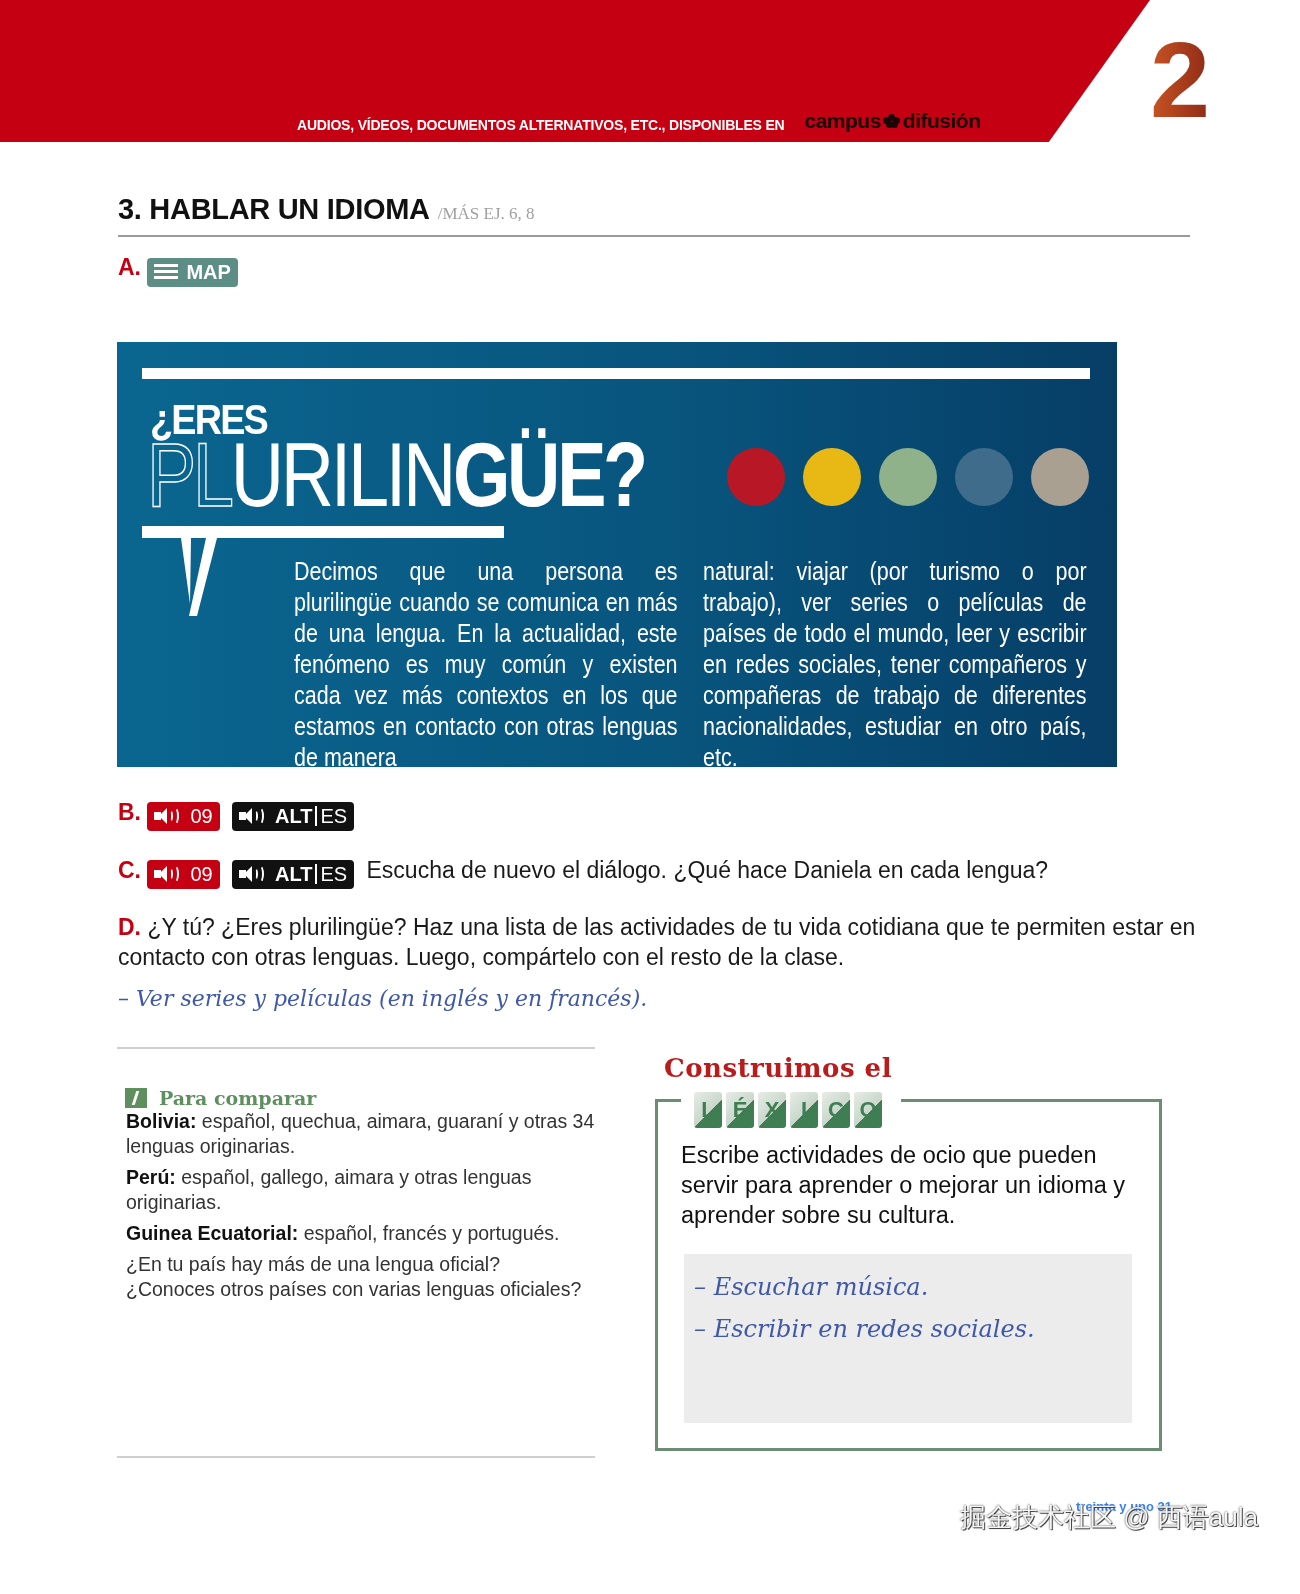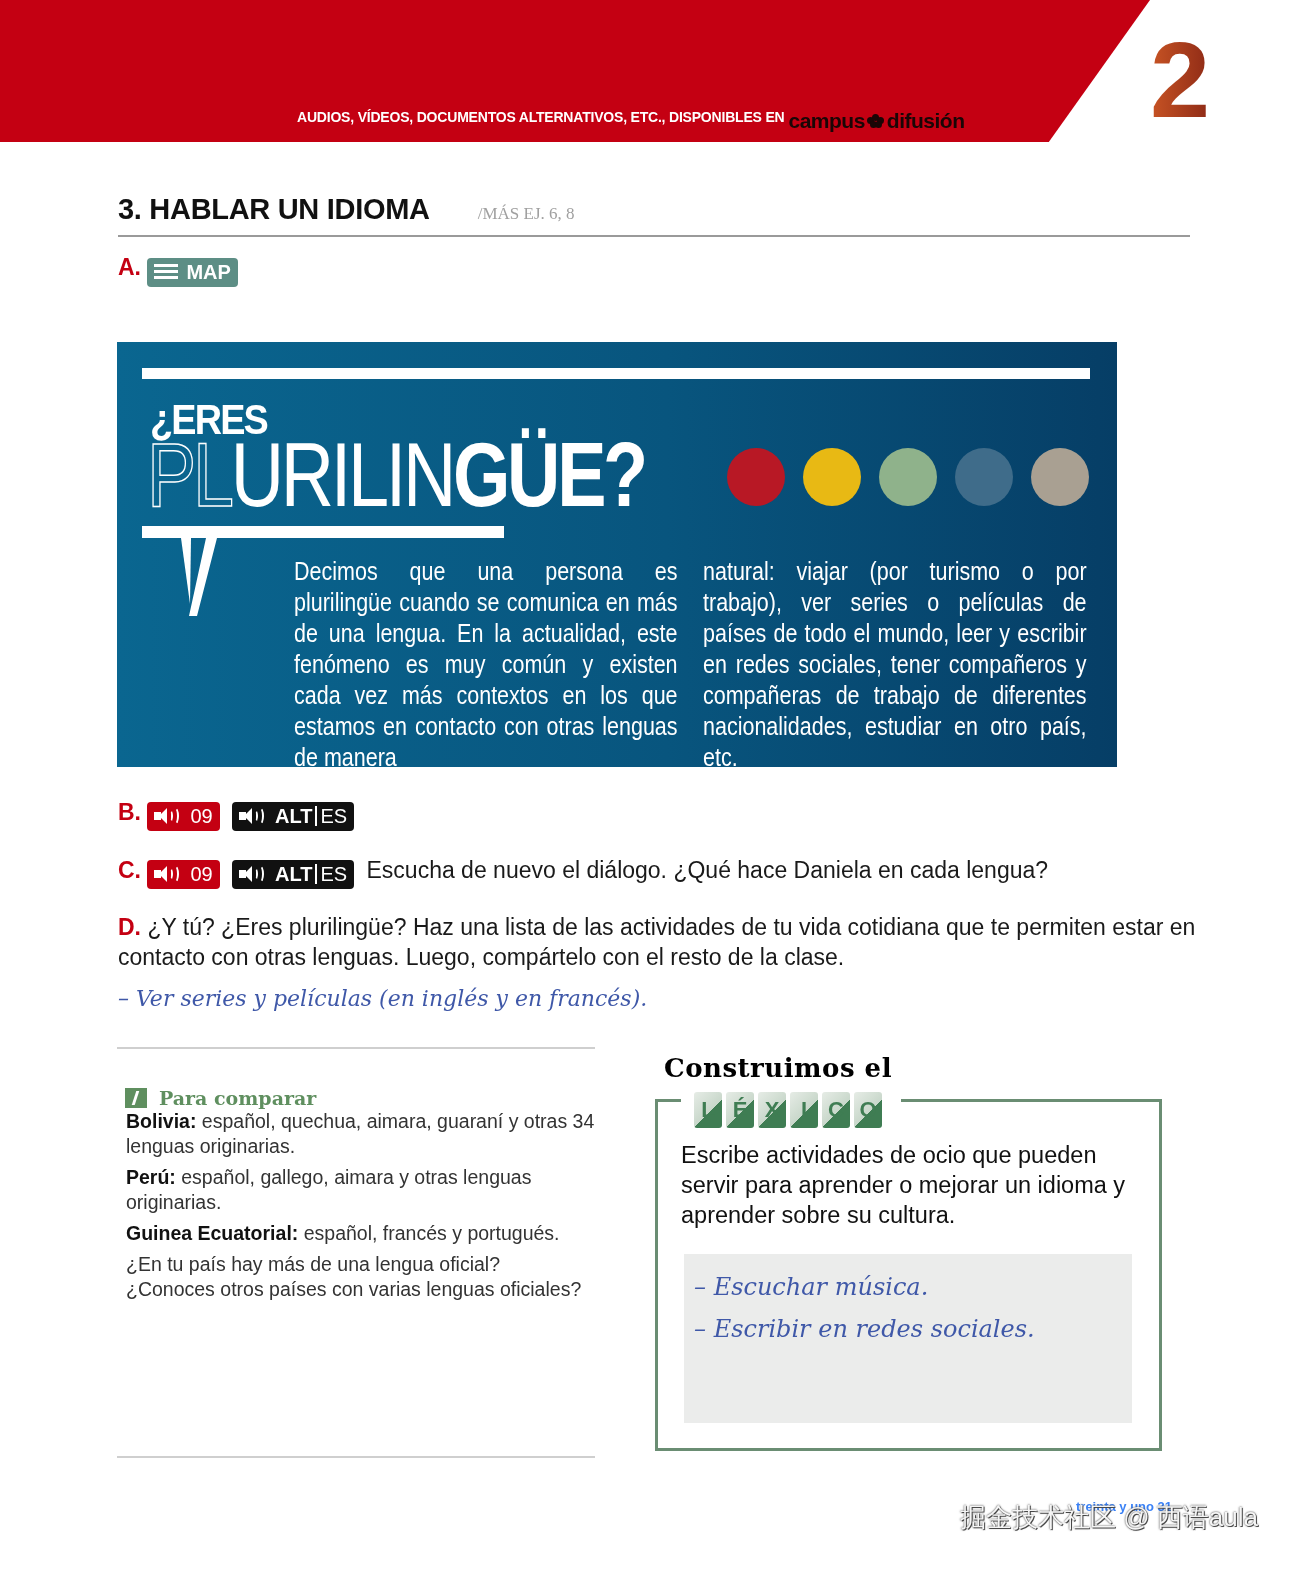--- a/index.html
+++ b/index.html
@@ -9,36 +9,36 @@
   
   .header-band {
     position: absolute; left: 0; top: 0; width: 1150px; height: 142px;
     background: #c40012;
     clip-path: polygon(0 0, 100% 0, 91.2% 100%, 0 100%);
   }
   .header-text {
     position: absolute; left: 297px; top: 109px;
     font-family: "Liberation Sans", sans-serif; font-weight: bold;
     font-size: 14px; color: #ffffff; letter-spacing: -0.2px; white-space: nowrap;
-    display: flex; align-items: flex-start;
+    display: flex; align-items: flex-end; gap: 16px;
   }
   .campus-logo { display: inline-flex; align-items: center; margin-left: 4px; font-size: 21px; color: #1a0606; font-weight: bold; letter-spacing: -0.5px; }
   .campus-logo .people { display: inline-block; width: 18px; height: 14px; margin: 0 2px; position: relative; }
   .campus-logo .people i { position: absolute; width: 7px; height: 7px; border-radius: 50%; background: #1a0606; }
   .chapter-number {
     position: absolute; left: 1150px; top: 26px; font-family: "Liberation Sans", sans-serif;
     font-weight: bold; font-size: 108px; line-height: 1;
     background: linear-gradient(90deg, #c85424 0%, #8e2a16 100%);
     -webkit-background-clip: text; background-clip: text; color: transparent;
   }
 
   
   .section-title {
     position: absolute; left: 118px; top: 193px; width: 1072px; height: 44px;
-    border-bottom: 2px solid #9a9a9a; display: flex; align-items: baseline; gap: 40px;
+    border-bottom: 2px solid #9a9a9a; display: flex; align-items: baseline;
   }
   .section-title .main { font-weight: bold; font-size: 29px; letter-spacing: -0.3px; color: #111; }
   .section-title .ref { font-family: "Liberation Serif", serif; font-size: 17px; color: #a0a0a0; margin-left: 8px; }
 
   .activity { position: absolute; left: 118px; font-size: 23px; line-height: 30px; color: #1a1a1a; }
   .act-letter { color: #c40012; font-weight: bold; }
   .badge { display: inline-flex; align-items: center; height: 29px; border-radius: 4px; padding: 0 7px; color: #fff; font-weight: bold; font-size: 20px; vertical-align: -5px; margin-right: 6px; }
   .badge-map { background: #5d8e85; }
   .badge-audio { background: #c40012; font-weight: normal; }
   .badge-alt { background: #111111; }
@@ -78,21 +78,21 @@
     border-top: 2px solid #cfcfcf; border-bottom: 2px solid #cfcfcf;
   }
   .compare-title { position: absolute; left: 8px; top: 14px; display: flex; align-items: center; font-family: "DejaVu Serif", serif; font-weight: bold; font-size: 19px; color: #5f8f5f; margin-top: 24px; }
   .pencil-icon { display: inline-block; width: 22px; height: 20px; background: #5f8f5f; margin-right: 12px; position: relative; }
   .pencil-icon::after { content: ""; position: absolute; left: 9px; top: 3px; width: 3px; height: 14px; background: #fff; transform: skewX(-18deg); }
   .compare-body { position: absolute; left: 9px; top: 60px; width: 470px; font-size: 19.5px; line-height: 25px; color: #333; }
   .compare-body p { margin-bottom: 6px; }
   .compare-body b { color: #111; }
 
   
-  .lexico-heading { position: absolute; left: 664px; top: 1053px; font-family: "DejaVu Serif", serif; font-weight: bold; font-size: 26px; color: #000000; letter-spacing: 0.5px; text-align: right; }
+  .lexico-heading { position: absolute; left: 664px; top: 1053px; font-family: "DejaVu Serif", serif; font-weight: bold; font-size: 26px; color: #b91c1c; letter-spacing: 0.5px; text-align: right; }
   .lexico-box { position: absolute; left: 655px; top: 1099px; width: 507px; height: 352px; border: 3px solid #6a8d73; border-top: none; }
   .lexico-box .tl { position: absolute; left: -3px; top: 0; width: 26px; height: 3px; background: #6a8d73; }
   .lexico-box .tr { position: absolute; left: 243px; right: -3px; top: 0; height: 3px; background: #6a8d73; }
   .lexico-blocks { position: absolute; left: 694px; top: 1092px; display: flex; gap: 4px; }
   .lexico-blocks span { display: inline-flex; align-items: center; justify-content: center; width: 28px; height: 36px; background: linear-gradient(135deg, #e6ece6 0%, #c9d8cb 55%, #3f7d53 56%, #3f7d53 100%); color: #3f7d53; font-weight: bold; font-size: 22px; border-radius: 3px; }
   .lexico-text { position: absolute; left: 681px; top: 1140px; width: 470px; font-size: 23.5px; line-height: 30px; color: #111; }
   .lexico-answers { position: absolute; left: 684px; top: 1254px; width: 448px; height: 169px; background: #ebeceb; padding: 12px 10px; }
   .lexico-answers div { font-size: 24px; line-height: 42px; }
 
   .page-footer { position: absolute; left: 1076px; top: 1499px; font-size: 13px; font-weight: bold; color: #3b82f6; }

